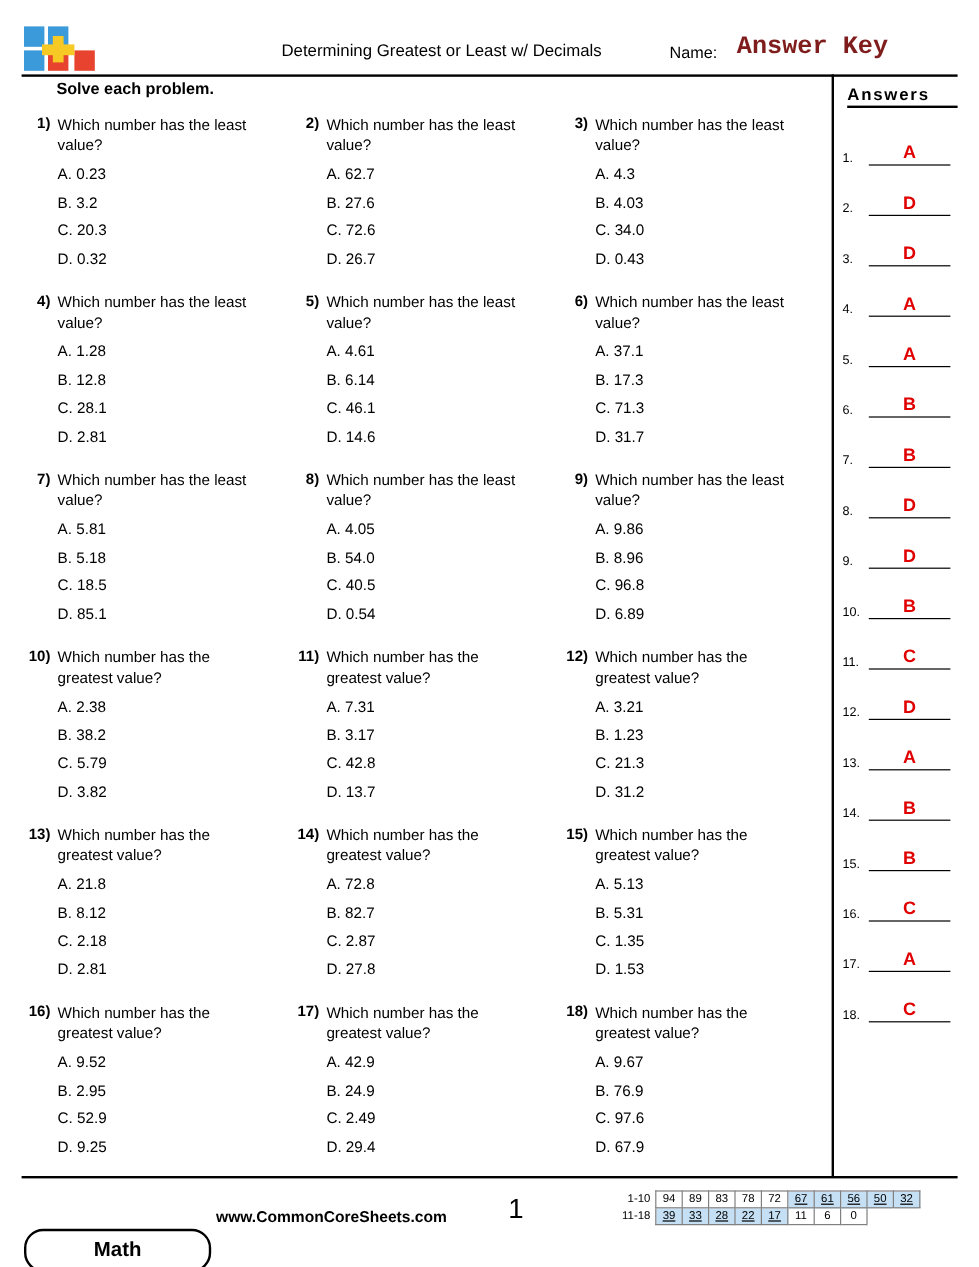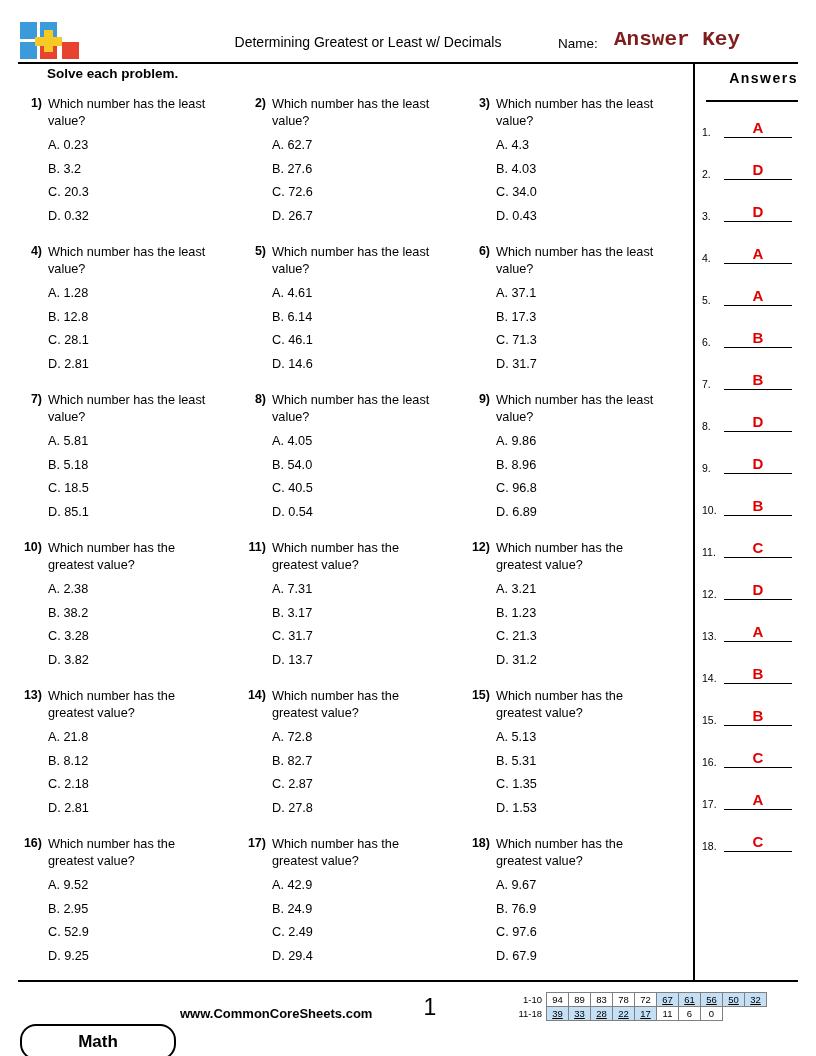--- a/index.html
+++ b/index.html
@@ -90,26 +90,26 @@
     height: 918px;
     background: #000;
   }
 
   
   .answers-head {
     position: absolute;
     left: 706px;
     top: 70px;
     width: 92px;
-    text-align: right;
+    text-align: left;
     font-size: 14px;
     font-weight: bold;
     letter-spacing: 1.5px;
     border-bottom: 2px solid #000;
-    padding-bottom: 14px;
+    padding-bottom: 2px;
   }
   .answer-row {
     position: absolute;
     left: 702px;
     width: 96px;
     height: 26px;
   }
   .answer-num {
     position: absolute;
     left: 0;
@@ -458,31 +458,31 @@
         <span class="choice">D. 6.89</span>
       </span>
     </div>
 
     <div class="prob" style="left:0px; top:444px">
       <span class="prob-num">10)</span>
       <span class="prob-q">Which number has the greatest value?</span>
       <span class="prob-choices">
         <span class="choice">A. 2.38</span>
         <span class="choice">B. 38.2</span>
-        <span class="choice">C. 3.28</span>
+        <span class="choice">C. 5.79</span>
         <span class="choice">D. 3.82</span>
       </span>
     </div>
     <div class="prob" style="left:224px; top:444px">
       <span class="prob-num">11)</span>
       <span class="prob-q">Which number has the greatest value?</span>
       <span class="prob-choices">
         <span class="choice">A. 7.31</span>
         <span class="choice">B. 3.17</span>
-        <span class="choice">C. 31.7</span>
+        <span class="choice">C. 42.8</span>
         <span class="choice">D. 13.7</span>
       </span>
     </div>
     <div class="prob" style="left:448px; top:444px">
       <span class="prob-num">12)</span>
       <span class="prob-q">Which number has the greatest value?</span>
       <span class="prob-choices">
         <span class="choice">A. 3.21</span>
         <span class="choice">B. 1.23</span>
         <span class="choice">C. 21.3</span>

